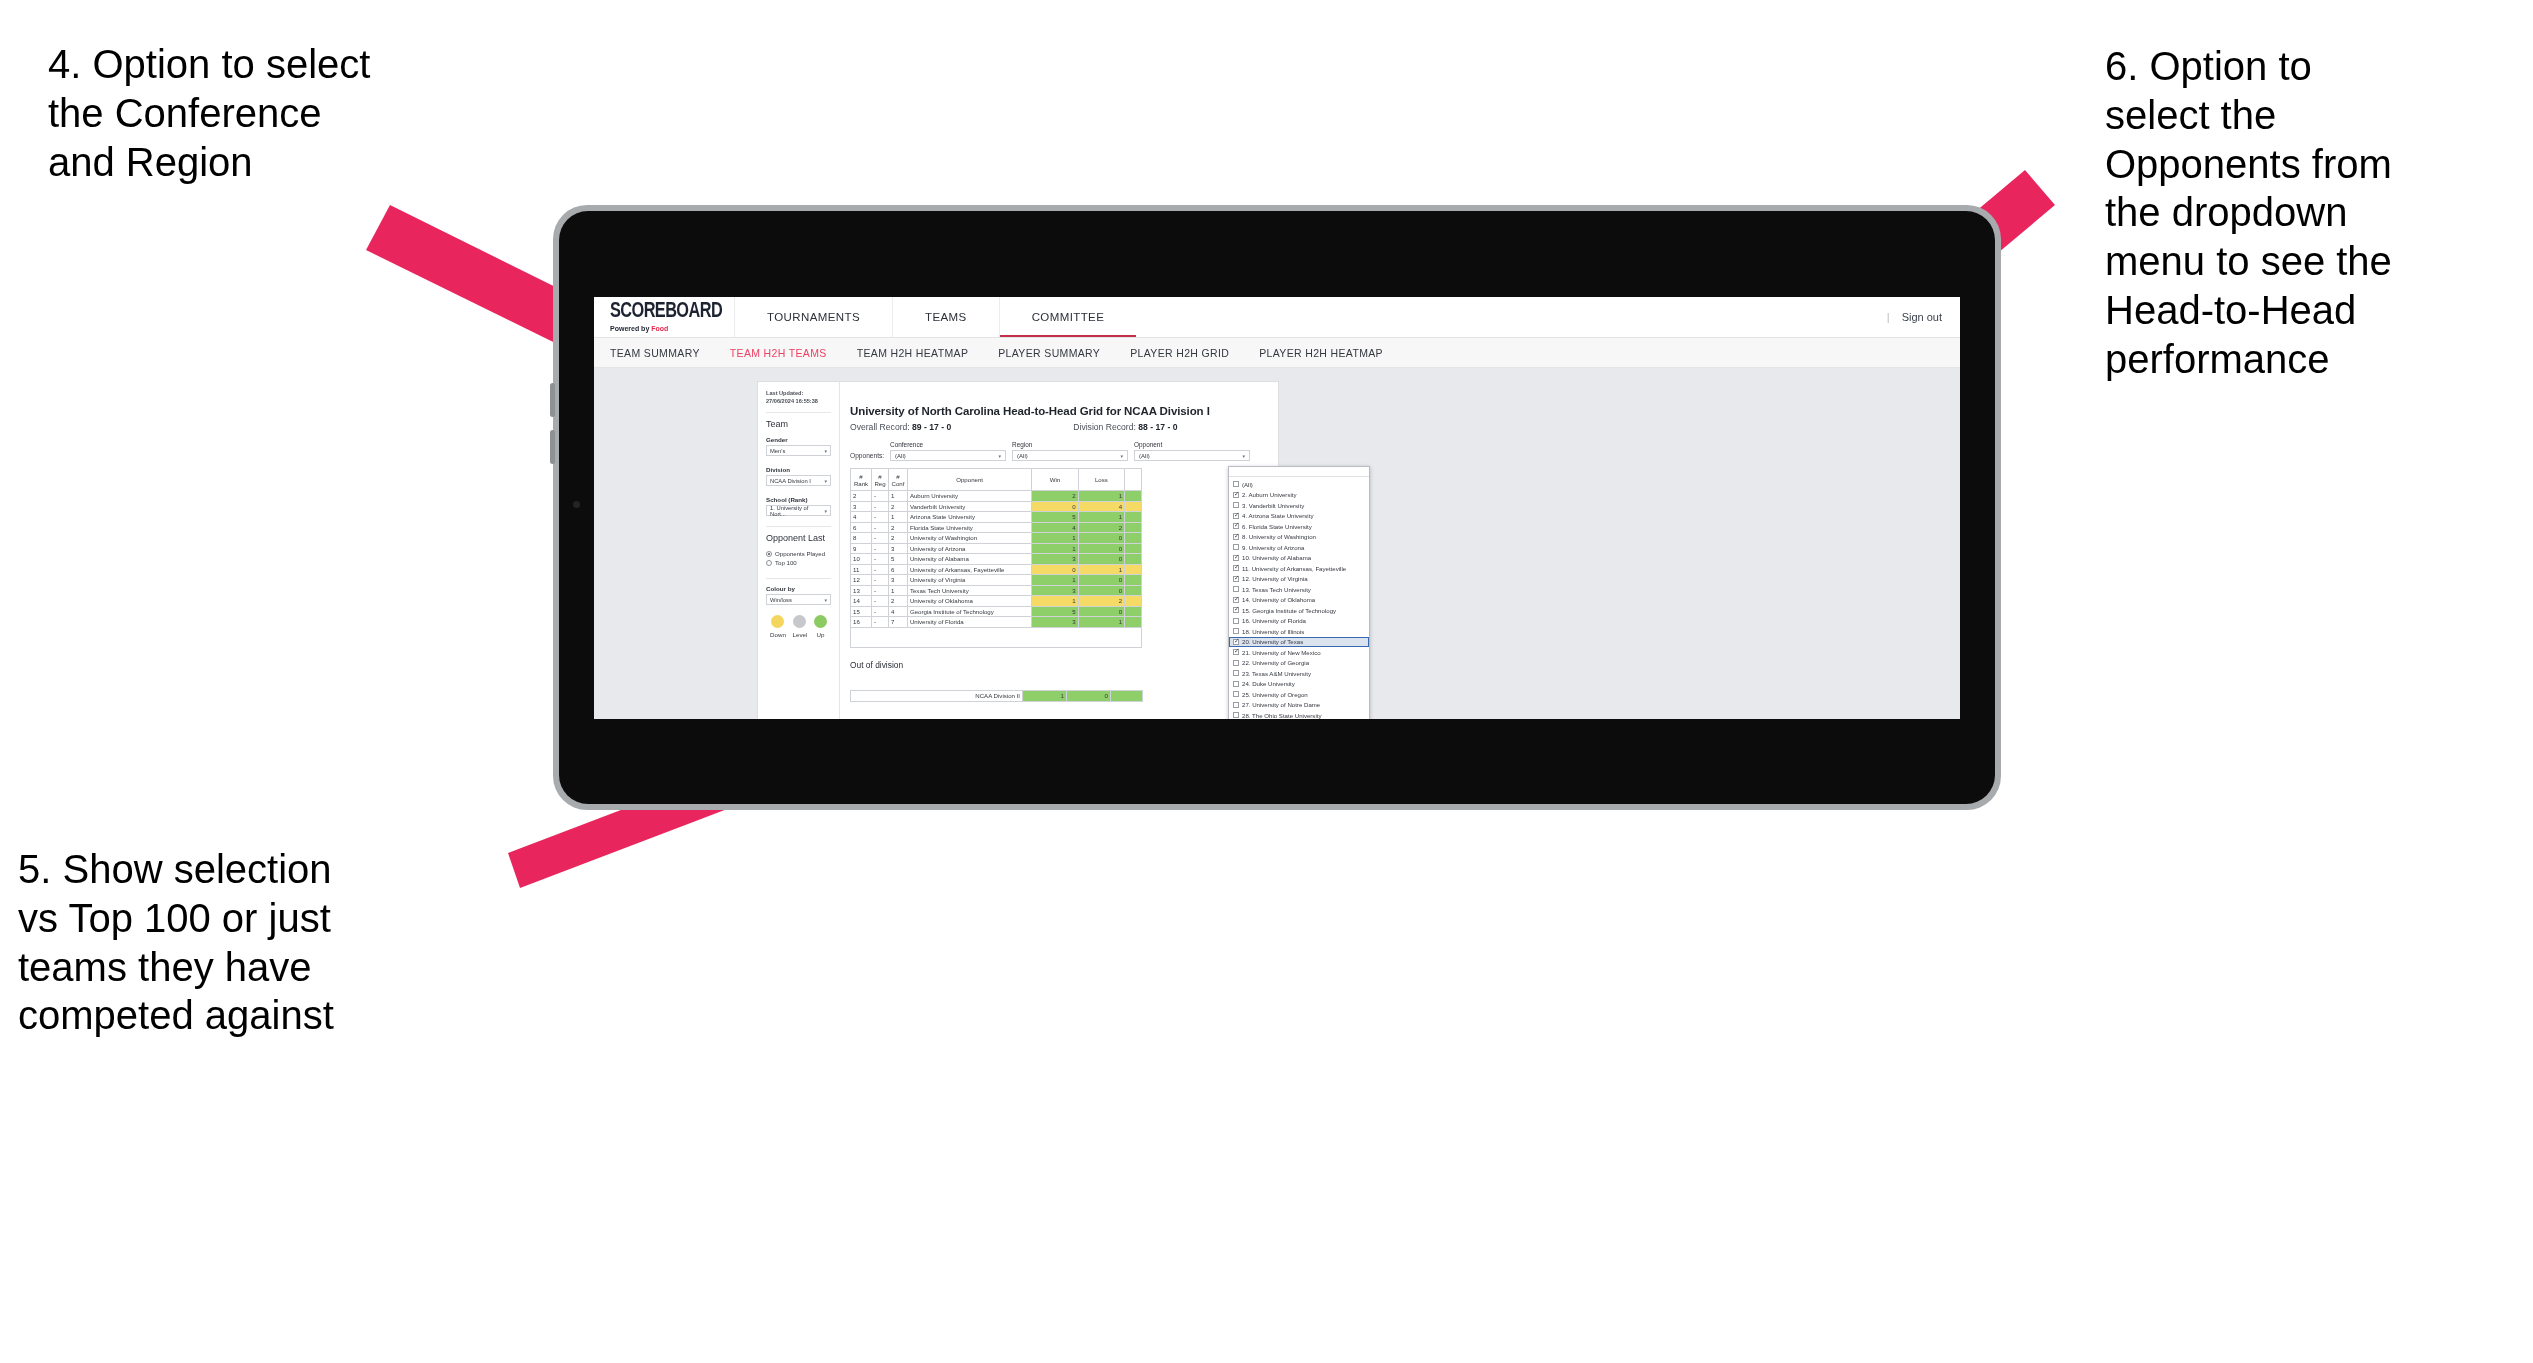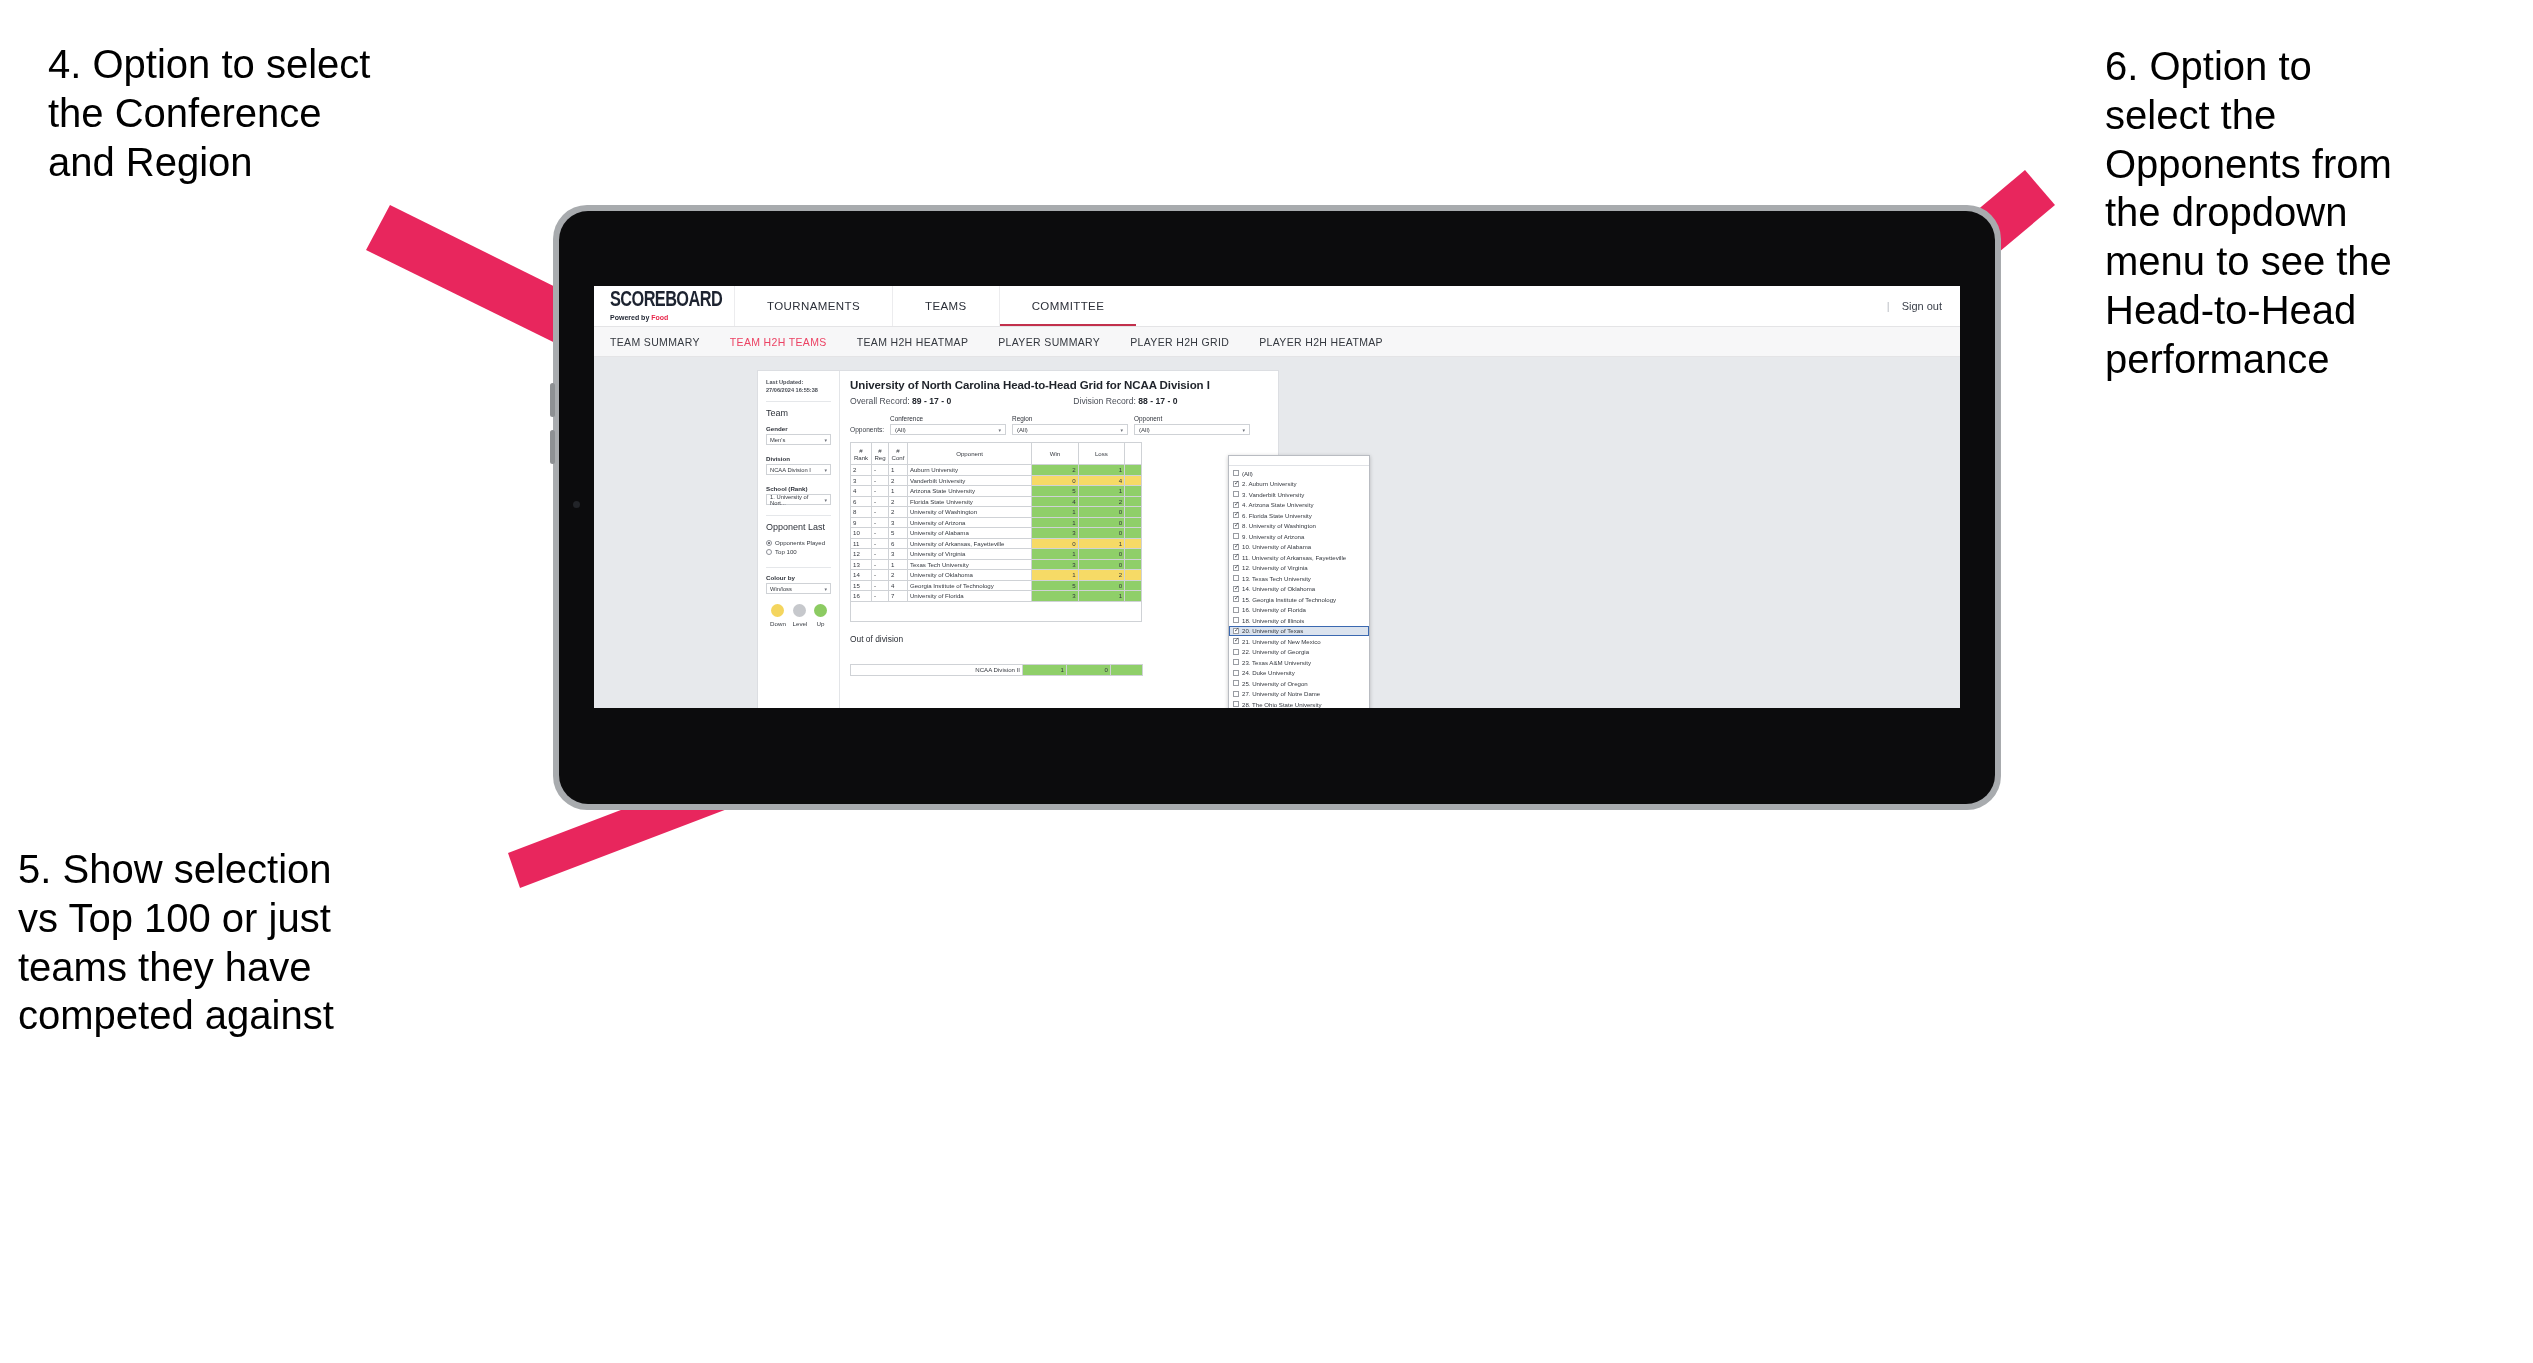--- a/index.html
+++ b/index.html
@@ -36,21 +36,21 @@
     position: absolute; inset: 0;
     background: #a8abae;
     border-radius: 34px;
   }
   .tab-inner {
     position: absolute; left: 6px; top: 6px; right: 6px; bottom: 6px;
     background: #0c0c0d;
     border-radius: 29px;
   }
   .tab-screen {
-    position: absolute; left: 41px; top: 81px;
+    position: absolute; left: 41px; top: 92px;
     width: 1366px; height: 422px;
     background: #e7e9ec;
     overflow: hidden;
   }
   .tab-btn {
     position: absolute; left: -3px; width: 5px;
     background: #8e9194; border-radius: 3px;
   }
   .tab-cam {
     position: absolute; width: 7px; height: 7px; border-radius: 50%;
@@ -97,21 +97,21 @@
   .app-body { background: #e7e9ec; height: 351px; position: relative; padding: 14px 0 0 0; }
 
   
   .dash {
     position: absolute; left: 164px; top: 14px;
     width: 520px; height: 383px;
     background: #fff; display: flex;
     box-shadow: 0 0 0 1px #dcdee2;
   }
   .dash-left { width: 82px; border-right: 1px solid #e3e5e8; padding: 7px 8px 0 8px; }
-  .dash-right { flex: 1; padding: 8px 0 0 10px; position: relative; }
+  .dash-right { flex: 1; padding: 23px 0 0 10px; position: relative; }
 
   .lastupd { font-size: 5.6px; color: #4b4f57; line-height: 1.45; font-weight: 600; }
   .hr { height: 1px; background: #e5e7ea; margin: 7px 0 6px 0; }
   .sec-title { font-size: 9px; color: #2e323a; margin-bottom: 7px; }
   .fld-label { font-size: 6.2px; color: #2e323a; font-weight: 700; margin-bottom: 2px; }
   .sel {
     height: 11px; border: 1px solid #cfd2d6; background: #fff;
     display: flex; align-items: center; padding: 0 3px;
     font-size: 5.8px; color: #33373e; position: relative;
   }

